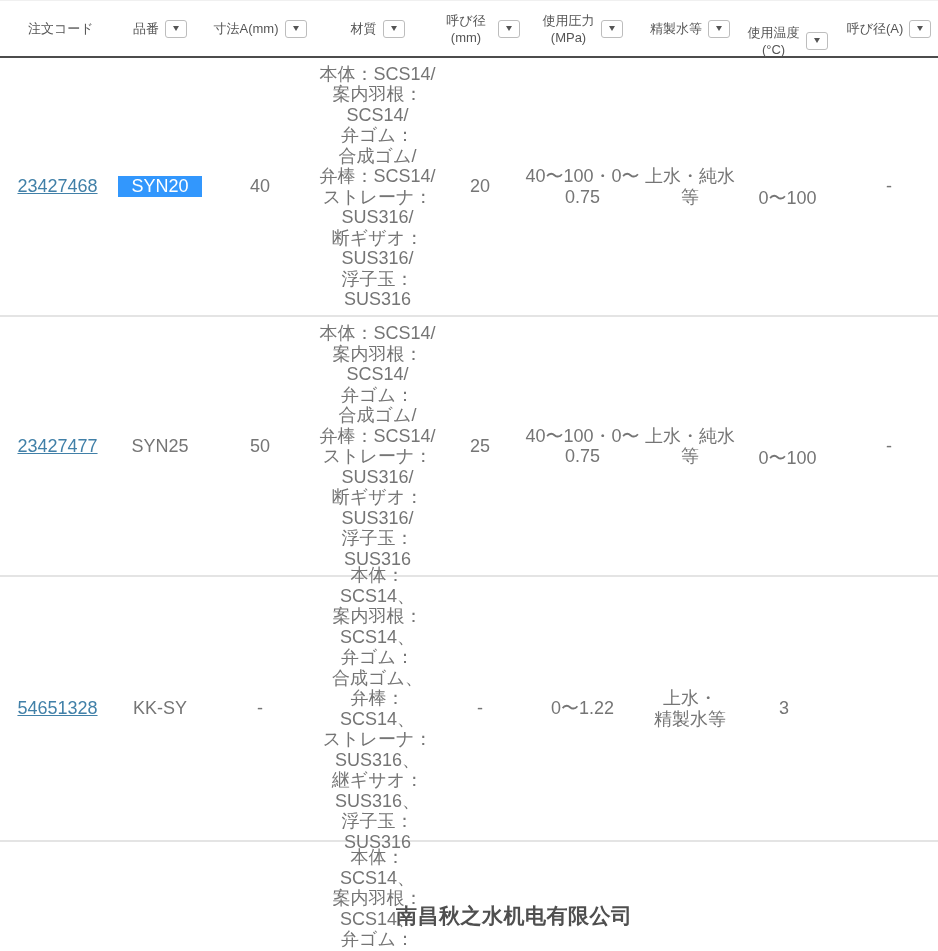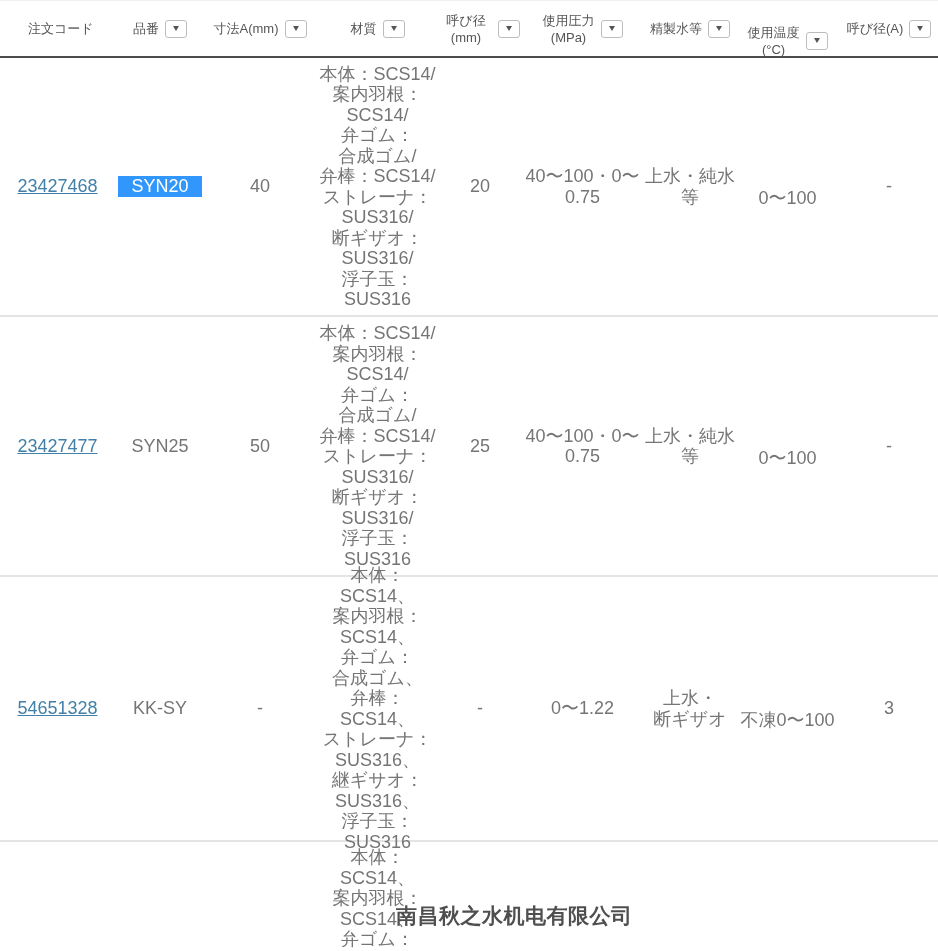--- a/index.html
+++ b/index.html
@@ -226,22 +226,21 @@
 弁棒：SCS14、
 ストレーナ：
 SUS316、
 継ギサオ：
 SUS316、
 浮子玉：
 SUS316</div>
       <div class="td c5">-</div>
       <div class="td c6">0〜1.22</div>
       <div class="td c7">上水・
-断ギザオ</div>
-      <div class="td c8">不凍0〜100</div>
+精製水等</div>
       <div class="td c9">3</div>
     </div>
 
     <div class="tr row r4">
       <div class="td c1"></div>
       <div class="td c2"></div>
       <div class="td c3"></div>
       <div class="td c4">本体：SCS14、
 案内羽根：
 SCS14、

